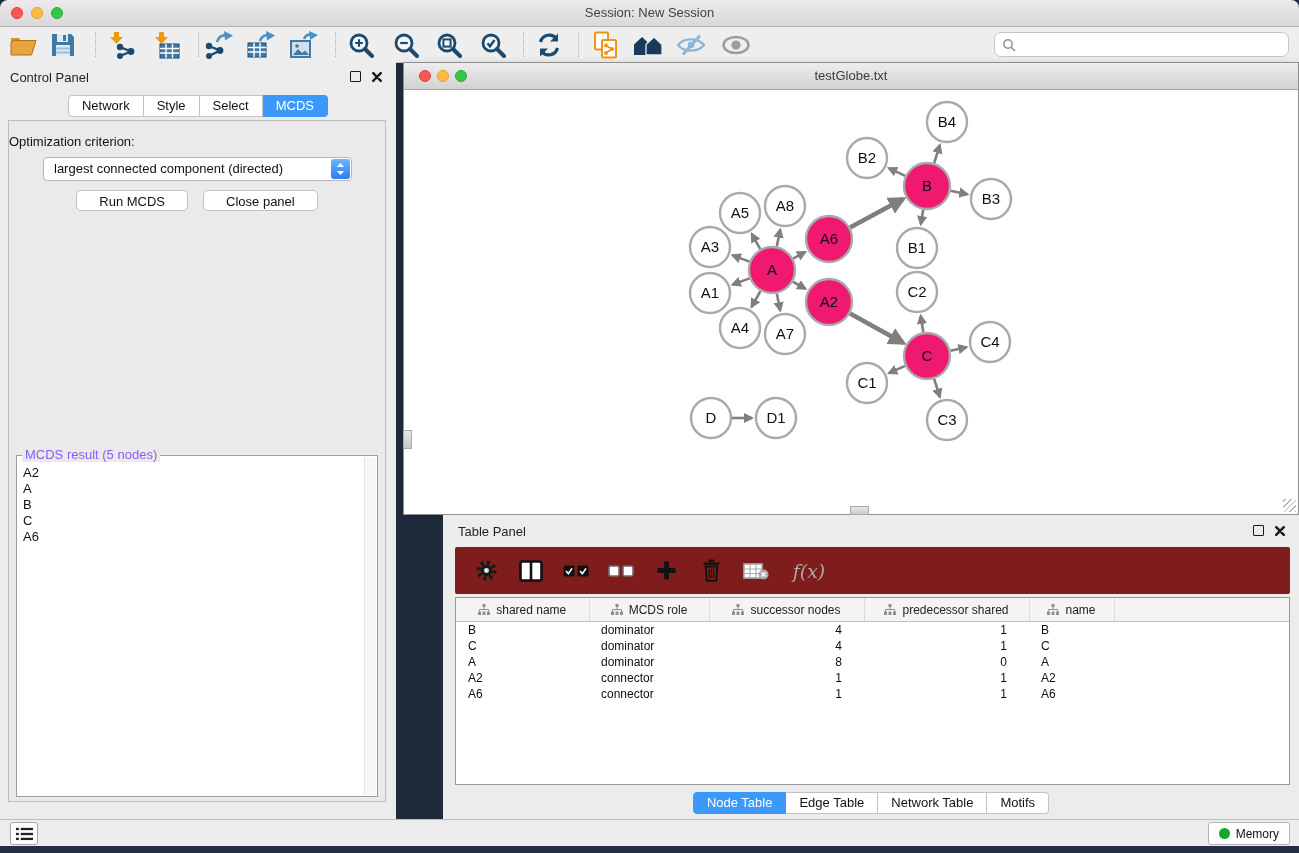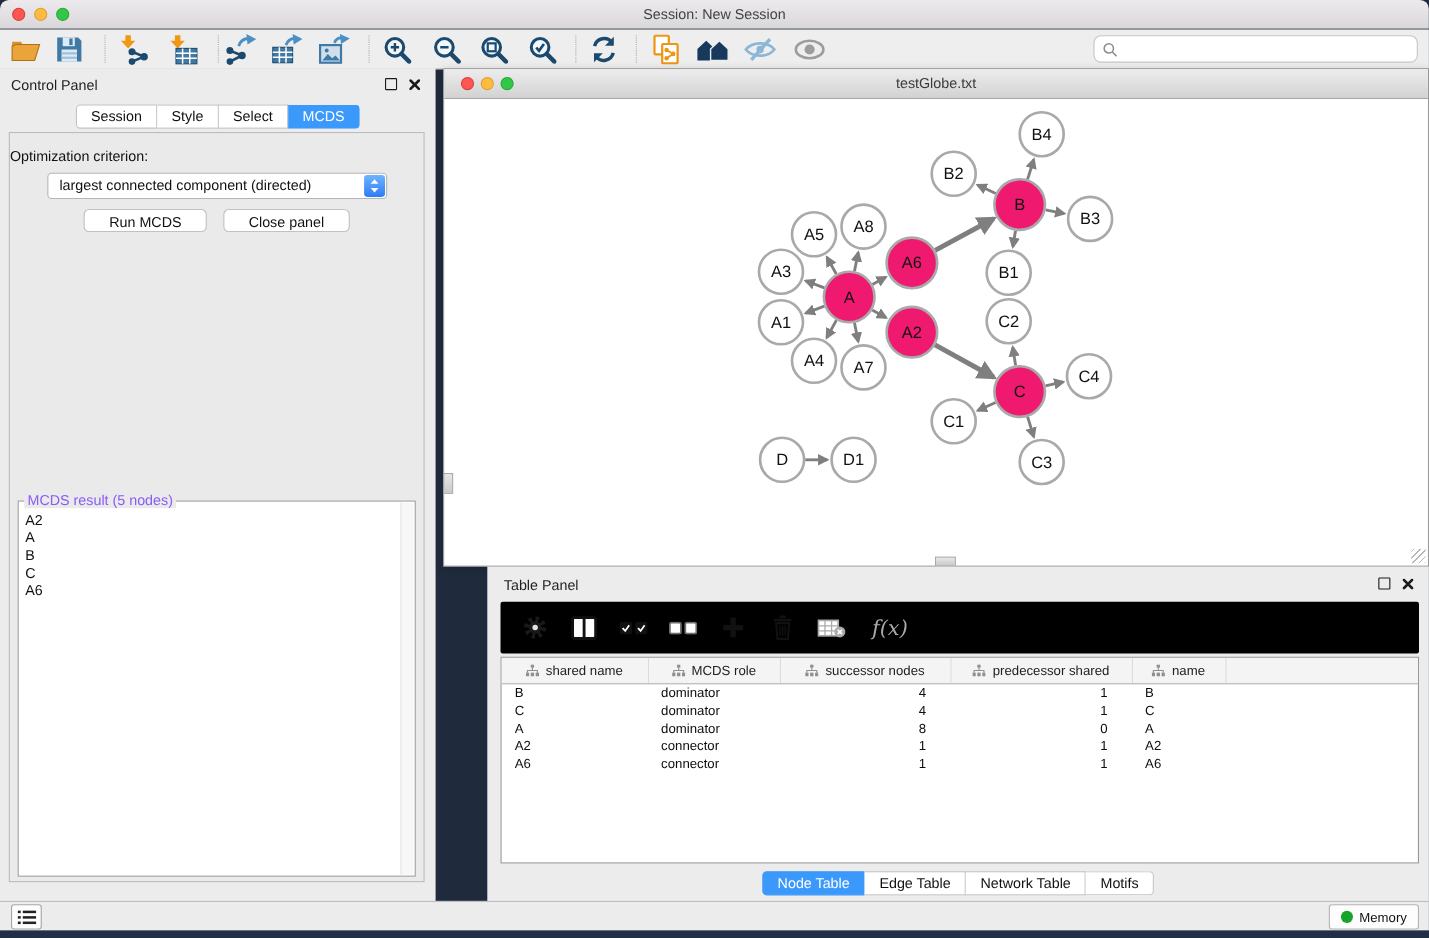--- a/index.html
+++ b/index.html
@@ -57,21 +57,21 @@
   .nw-canvas{position:absolute;left:0;top:27px;right:0;bottom:0;background:#fff;}
   .nw-canvas svg{position:absolute;left:0;top:0;}
   .h-left{position:absolute;left:-1px;top:367px;width:7px;height:17px;background:linear-gradient(#e8e8e8,#c9c9c9);border:1px solid #a9a9a9;}
   .h-bottom{position:absolute;left:446px;bottom:-1px;width:17px;height:7px;background:linear-gradient(#e8e8e8,#c9c9c9);border:1px solid #a9a9a9;}
   .grip{position:absolute;right:2px;bottom:2px;width:13px;height:13px;background:repeating-linear-gradient(315deg,#b5b5b5 0 1px,transparent 1px 4px);}
 
   
   .table-panel{position:absolute;left:403px;top:515px;right:0;bottom:33px;background:#ececec;margin-left:40px;}
   .tp-title{position:absolute;left:15px;top:9px;font-size:13px;color:#1f1f1f;}
   .tp-btns{right:14px;top:10px;}
-  .tp-toolbar{position:absolute;left:12px;right:9px;top:32px;height:47px;background:#000000;border-radius:2px;display:flex;align-items:center;gap:17px;padding-left:17px;box-sizing:border-box;}
+  .tp-toolbar{position:absolute;left:12px;right:9px;top:32px;height:47px;background:#7f1d1d;border-radius:2px;display:flex;align-items:center;gap:17px;padding-left:17px;box-sizing:border-box;}
   .tp-tool{width:28px;height:28px;display:flex;align-items:center;justify-content:center;}
   .fx{font-family:"DejaVu Serif",serif;font-style:italic;font-size:19px;color:#ababab;}
   .tp-tablewrap{position:absolute;left:12px;right:9px;top:82px;bottom:35px;background:#fff;border:1px solid #989898;overflow:hidden;}
   table.node-table{width:100%;border-collapse:collapse;table-layout:fixed;}
   .node-table th{height:21px;background:#f4f4f4;border-bottom:1px solid #c0c0c0;border-right:1px solid #dcdcdc;font-weight:normal;font-size:12px;color:#222;}
   .node-table th:last-child{border-right:none;}
   .node-table th .th-inner{display:flex;align-items:center;justify-content:center;gap:6px;}
   .node-table td{height:16px;font-size:12px;color:#0d0d0d;padding:0 0 0 12px;white-space:nowrap;overflow:hidden;}
   .node-table td.num{text-align:right;padding:0 22px 0 0;}
   .tp-tabs{position:absolute;left:0;right:0;bottom:6px;display:flex;justify-content:center;}
@@ -240,21 +240,21 @@
 
   <div class="control-panel">
     <div class="panel-title">Control Panel</div>
     <div class="win-btns cp-btns">
       <span class="float-box"></span>
       <svg width="10" height="10" viewBox="0 0 10 10">
           <path d="M1.2 1.2l7.6 7.6M8.8 1.2L1.2 8.8" stroke="#1a1a1a" stroke-width="2.4" stroke-linecap="round"></path>
         </svg>
     </div>
     <div class="cp-tabs">
-        <div class="seg">Session</div>
+        <div class="seg">Network</div>
         <div class="seg">Style</div>
         <div class="seg">Select</div>
         <div class="seg seg-active">MCDS</div>
       </div>
     <div class="cp-content">
       <div class="opt-label">Optimization criterion:</div>
       <div class="dropdown">
         <span>largest connected component (directed)</span>
         <span class="stepper">
           <svg width="9" height="14" viewBox="0 0 9 14">

